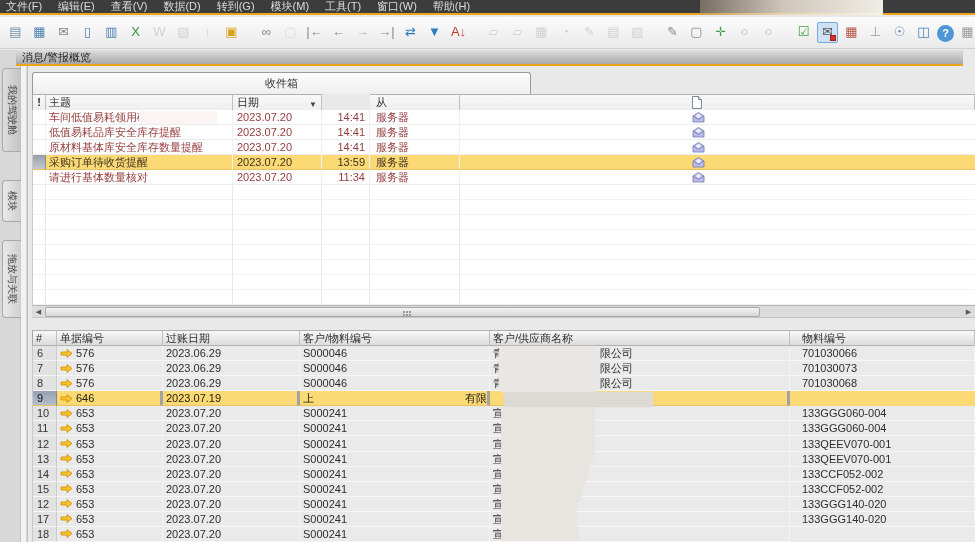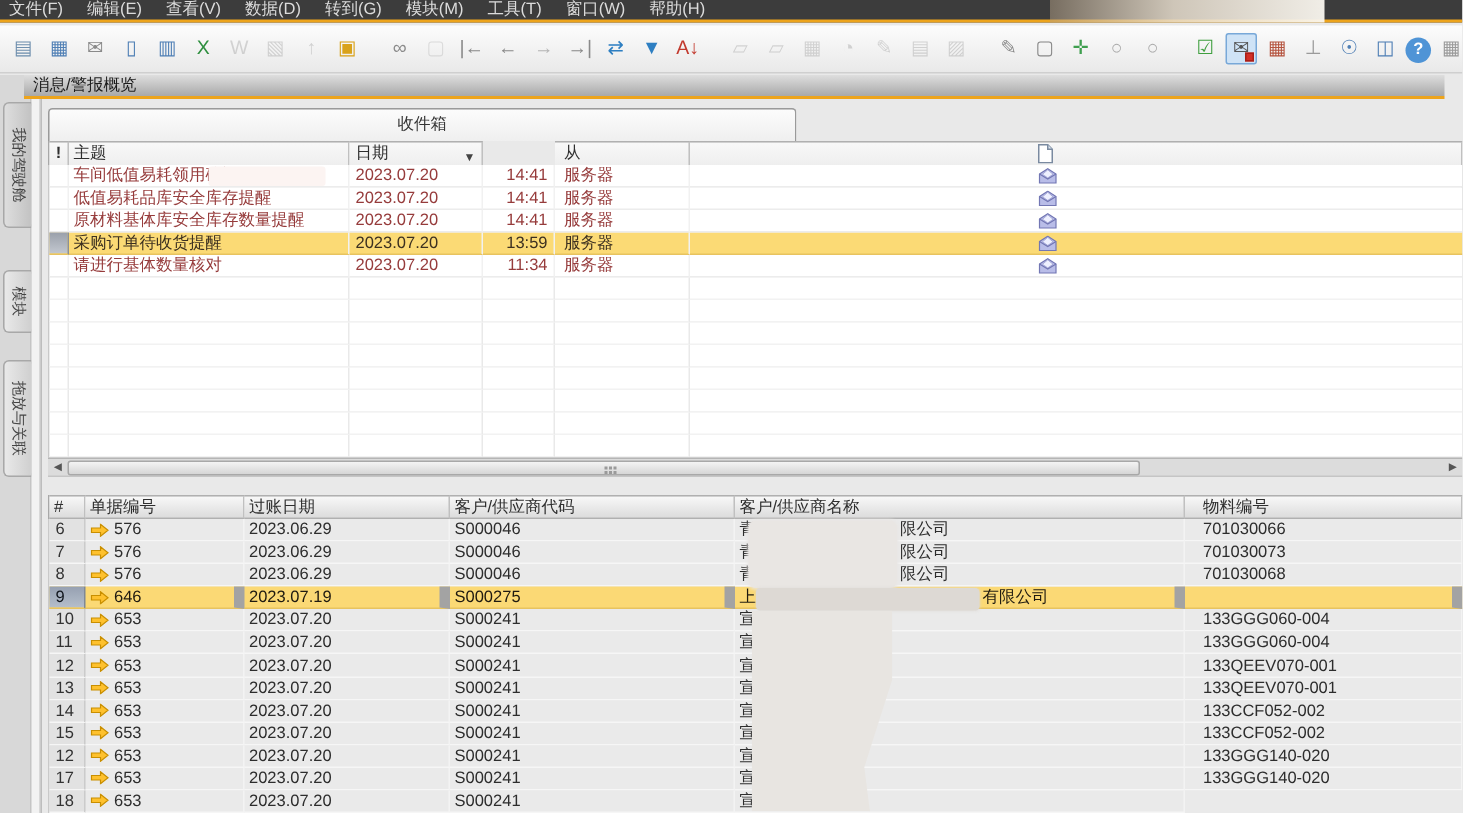--- a/index.html
+++ b/index.html
@@ -76,21 +76,21 @@
   .dbody{position:absolute;left:32px;top:346px;width:943px;height:196px;display:flex;flex-direction:column;border-left:1px solid #c9c9c9;}
   .drow{flex:1;background:#eaeaea;color:#2d2d2d;cursor:pointer;}
   .drow>div{border-bottom:1px solid #f6f6f6;border-right:1px solid #f3f3f3;overflow:hidden;white-space:nowrap;line-height:14px;display:flex;align-items:center;}
   .drow .c-num{background:#e2e2e2;border-right:1px solid #cbcbcb;padding-left:4px;color:#333;}
   .drow .c-doc{padding-left:3px;gap:3px;}
   .drow .c-date,.drow .c-code{padding-left:3px;}
   .drow .c-name{padding-left:3px;position:relative;}
   .drow .c-name .tail{position:absolute;top:0;line-height:15px;}
   .drow .c-item{padding-left:12px;}
   .drow.sel{background:#fbd975;color:#1f1a10;}
-  .drow.sel>div{border-bottom:1px solid #e8c35f;border-right:7px solid #a3a3a3;}
+  .drow.sel>div{border-bottom:1px solid #e8c35f;border-right:3px solid #a3a3a3;}
   .drow.sel .c-num{background:linear-gradient(#96a0b1,#b5becb);border-right:1px solid #7f8896;color:#10151c;}
 
   
   .redact{position:absolute;z-index:6;}
   .r-subj{left:139px;top:111px;width:78px;height:13px;background:#fcf4f2;border-radius:2px;}
   .r-nameA{left:499px;top:347px;width:99px;height:45px;background:#e9e6e3;border-radius:5px;box-shadow:0 0 2px 1px rgba(233,230,227,.8);}
   .r-nameA2{left:504px;top:392px;width:149px;height:15px;background:#ddd9d4;border-radius:3px;box-shadow:0 0 2px rgba(221,217,212,.8);}
   .r-nameB{left:501px;top:407px;width:94px;height:134px;background:#e8e5e1;clip-path:polygon(0 0,100% 0,100% 34%,80% 78%,84% 100%,0 100%);}
 </style>
 </head>
@@ -331,21 +331,21 @@
     <div class="hthumb">
         <span class="grip"></span>
       </div>
     <div class="hbtn r">▶</div>
   </div>
 
   <div class="dhead dgrid">
     <div>#</div>
     <div>单据编号</div>
     <div>过账日期</div>
-    <div>客户/供应商代码</div>
+    <div>客户/物料编号</div>
     <div>客户/供应商名称</div>
     <div class="c-item">物料编号</div>
   </div>
 
   <div class="dbody">
       <div class="drow dgrid">
         <div class="c-num">6</div>
         <div class="c-doc">
           <span style="display: inline-flex;">
             <svg width="13" height="9" viewBox="0 0 13 9">
@@ -402,21 +402,20 @@
         <div class="c-num">9</div>
         <div class="c-doc">
           <span style="display: inline-flex;">
             <svg width="13" height="9" viewBox="0 0 13 9">
               <path d="M1 3 H7 V0.5 L12 4.5 L7 8.5 V6 H1 Z" fill="#fec12e" stroke="#c98f00" stroke-width="0.8"></path>
             </svg>
           </span>
           <span>646</span>
         </div>
         <div class="c-date">2023.07.19</div>
-        <div class="c-code">S000275</div>
         <div class="c-name">
           <span>上</span>
           <span class="tail" style="left: 165px;">有限公司</span>
         </div>
         <div class="c-item"></div>
       </div>
       <div class="drow dgrid">
         <div class="c-num">10</div>
         <div class="c-doc">
           <span style="display: inline-flex;">

